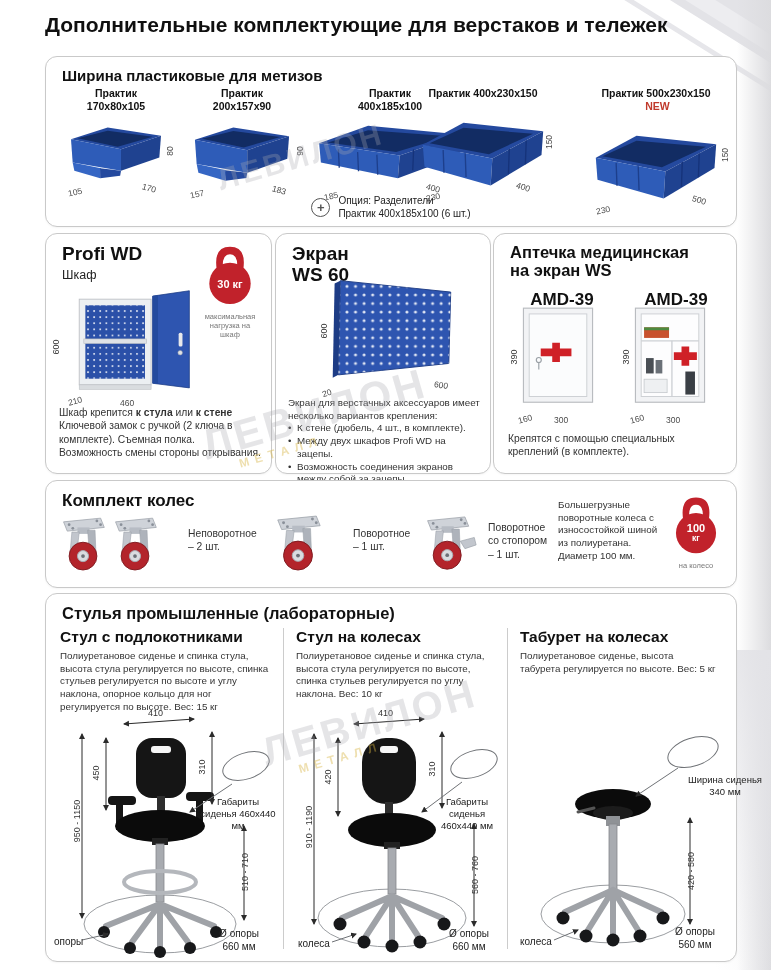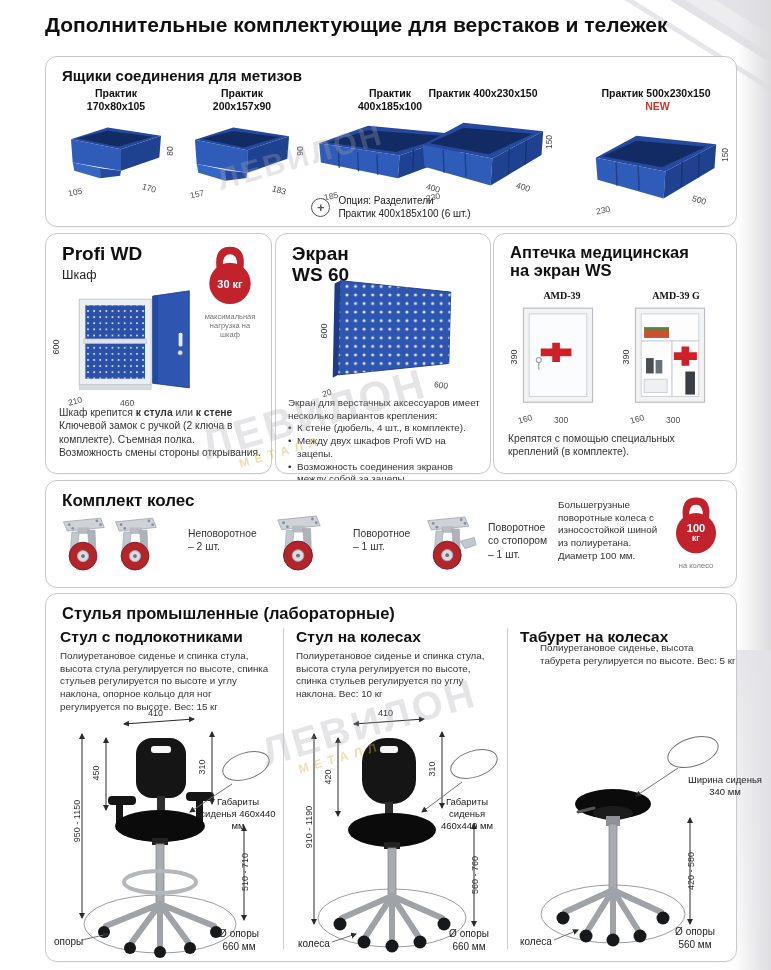--- a/index.html
+++ b/index.html
@@ -41,21 +41,21 @@
   .opt-text{font-size:10px;font-weight:normal;color:#222;line-height:1.25;}
   .opt-text span{display:block;}
   
   .kbell{position:absolute;text-align:center;color:#c1222b;}
   .kbell .kb-num{position:absolute;left:0;right:0;color:#fff;font-weight:bold;}
   .kb-note{font-size:7.5px;color:#777;line-height:1.2;margin-top:2px;}
   
   .pp-title{position:absolute;left:16px;top:10px;font-size:19px;font-weight:bold;color:#101010;line-height:1.08;}
   .pp-sub{position:absolute;left:16px;top:34px;font-size:12.5px;color:#222;}
   .artbox{position:absolute;}
-  .modelname{position:absolute;font-size:10px;font-weight:bold;text-align:center;color:#111;font-family:Liberation Serif, serif;}
+  .modelname{position:absolute;font-size:17px;font-weight:bold;text-align:center;color:#111;}
   
   .wlabel{position:absolute;font-size:10.3px;color:#333;line-height:1.3;}
   .wlabel span{display:block;}
   
   .col-title{position:absolute;font-size:15.5px;font-weight:bold;color:#101010;}
   .col-desc{position:absolute;font-size:9.8px;line-height:1.3;color:#333;}
   .vdiv{position:absolute;top:34px;bottom:12px;width:1px;background:#ccc;}
   .chairfig{position:absolute;}
   .chairfig svg{position:absolute;left:0;top:0;}
   .clab{position:absolute;font-size:9px;color:#333;white-space:nowrap;}
@@ -139,21 +139,21 @@
     <span class="sub">МЕТАЛЛ</span>
   </div>
   <div class="wm" style="left:260px;top:700px;font-size:40px;">
     <span>ЛЕВИЛОН</span>
     <span class="sub">МЕТАЛЛ</span>
   </div>
 
   <div class="title">Дополнительные комплектующие для верстаков и тележек</div>
 
   <div class="panel" style="left:45px;top:56px;width:690px;height:169px;">
-    <div class="p-head">Ящики соединения для метизов</div>
+    <div class="p-head">Ширина пластиковые для метизов</div>
 
     <div class="binfig" style="left:14px;width:112px;">
       <div class="figname">
         <span>Практик</span>
           <span>170x80x105</span>
       </div>
       <div class="binart">
         <svg width="100" height="66">
             <use href="#bin-s" width="100" height="66"></use>
           </svg>
@@ -478,21 +478,21 @@
       <span class="clab vlab" style="left:172px;top:158px;">560 - 760</span>
       <div class="cnote" style="left:146px;top:84px;width:74px;">Габариты сиденья 460x440 мм</div>
       <span class="cbase" style="left:14px;top:226px;">колеса</span>
       <div class="cbase" style="left:150px;top:216px;width:70px;">
         <span>Ø  опоры</span>
           <span>660 мм</span>
       </div>
     </div>
 
     <div class="col-title" style="left:474px;top:34px;">Табурет на колесах</div>
-    <div class="col-desc" style="left:474px;top:48px;width:196px;margin-left:20px;">Полиуретановое сиденье, высота табурета регулируется по высоте. Вес: 5 кг</div>
+    <div class="col-desc" style="left:474px;top:56px;width:196px;">Полиуретановое сиденье, высота табурета регулируется по высоте. Вес: 5 кг</div>
     <div class="chairfig" style="left:462px;top:118px;width:226px;height:246px;">
       <svg width="225" height="246" viewBox="0 0 225 246">
         <defs>
             <marker id="a3" markerWidth="7" markerHeight="7" refX="5" refY="3" orient="auto-start-reverse">
               <path d="M0 0L6 3L0 6z" fill="#2b2b2b"></path>
             </marker>
           </defs>
         <ellipse cx="105" cy="202" rx="72" ry="29" fill="none" stroke="#8f9296" stroke-width="0.9"></ellipse>
         <ellipse cx="105" cy="92" rx="38" ry="15" fill="#0b0b0b"></ellipse>
         <ellipse cx="105" cy="101" rx="20" ry="7" fill="#1c1c1c"></ellipse>

